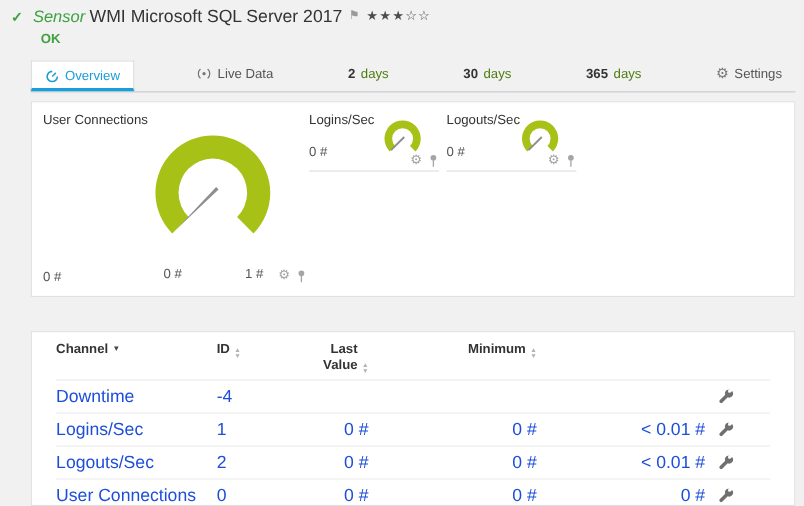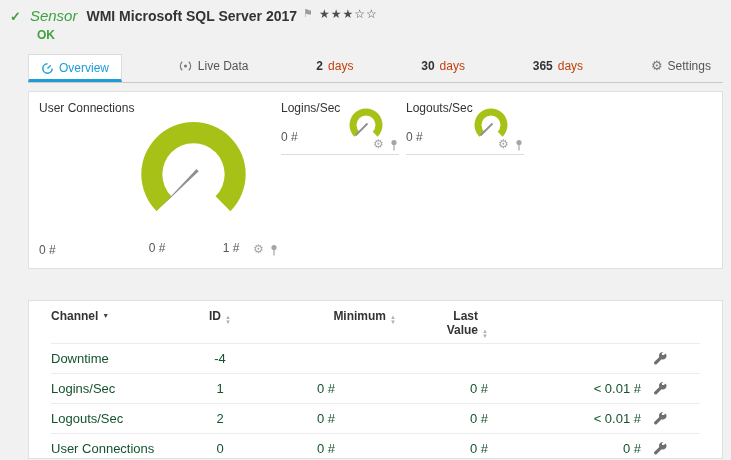--- a/index.html
+++ b/index.html
@@ -5,35 +5,35 @@
   *{box-sizing:border-box;margin:0;padding:0}
   html,body{width:731px;height:460px;overflow:hidden}
   body{background:#f1f1f1;font-family:"Liberation Sans",sans-serif;color:#444}
   .page{position:relative;width:731px;height:460px}
 
   
   .hdr{padding:7px 10px 0 10px}
   .hdr-row1{display:flex;align-items:baseline}
   .check{color:var(--green,#3fa142);font-weight:bold;font-size:13px}
   .kind{color:var(--green,#3fa142);font-style:italic;font-size:15px;margin-left:9px}
-  .title{font-size:14px;font-weight:700;color:#333;margin-left:9px}
+  .title{font-size:16px;font-weight:400;color:#333;margin-left:4px}
   .flag{color:#9a9a9a;font-size:11px;margin-left:6px;align-self:flex-start;cursor:pointer}
   .stars{color:#4d4d4d;font-size:12px;margin-left:6px;letter-spacing:1px;align-self:flex-start;cursor:pointer}
   .hdr-row2{margin-left:27px;margin-top:1px}
   .status{color:var(--green,#3fa142);font-size:12px;font-weight:bold}
 
   
   .tabs{display:flex;align-items:flex-end;justify-content:space-between;margin:10px 8px 0 28px;border-bottom:1px solid #c9c9c9}
   .tab{display:flex;align-items:center;gap:5px;padding:6px 12px 9px;font-size:12px;color:#555;cursor:pointer;white-space:nowrap}
   .tab svg{display:block}
   .tab .ticon{color:#777}
   .tab.active{background:#fff;color:var(--accent,#1b9dd9);border:1px solid #ddd;border-bottom:3px solid var(--accent,#1b9dd9);padding-bottom:4px}
   .tab.active .ticon{color:var(--accent,#1b9dd9)}
   .tab .num{color:#333;font-weight:bold}
-  .tab .unit{color:#c2410c}
+  .tab .unit{color:#4d7c0f}
   .gearglyph{font-size:13px;line-height:12px}
 
   
   .card{background:#fff;border:1px solid #e0e0e0;margin-left:28px;width:695px;position:relative}
   .gauges{height:178px;margin-top:8px}
   .table-card{height:159px;margin-top:31px;padding:0 22px;overflow:hidden}
 
   
   .g-title{position:absolute;font-size:12px;color:#333}
   .t-main{left:10px;top:9px}
@@ -57,24 +57,24 @@
   .pin-main{left:241px;top:152px}
   .gear-logins{left:344px;top:46px}
   .pin-logins{left:361px;top:47px}
   .gear-logouts{left:469px;top:46px}
   .pin-logouts{left:486px;top:47px}
 
   
   .trow{display:flex;align-items:center;border-bottom:1px solid #ececec;cursor:pointer}
   .thead{padding:8px 0 4px;align-items:flex-start;cursor:default}
   .trow:not(.thead){height:30px}
-  .c{font-size:13px;color:#14532d}
+  .c{font-size:16px;color:#1d4ed8}
   .th{font-weight:bold;color:#333;font-size:12px}
   .c.channel{width:146px;padding-right:8px;text-align:left}
-  .c.id{width:46px;text-align:center}
+  .c.id{width:46px;text-align:left}
   .c.last{width:92px;text-align:right}
   .c.min{width:153px;text-align:right}
   .c.max{width:153px;text-align:right}
   .c.icon{flex:1;display:flex;justify-content:flex-end;padding-right:33px}
   .hlabel-wrap{display:inline-block;max-width:48px;text-align:right}
   .tri{font-size:7px;color:#444;margin-left:4px;vertical-align:2px}
   .ud{display:inline-flex;flex-direction:column;margin-left:4px;vertical-align:1px}
   .ud i{font-style:normal;font-size:6px;line-height:5px;color:#b0b0b0}
   .th-cell{cursor:pointer}
 </style>
@@ -188,32 +188,32 @@
     <div class="trow thead">
       <div class="c channel th th-cell">
         <span>Channel</span><span class="tri">▼</span>
       </div>
       <div class="c id th th-cell">
         <span>ID</span><span class="ud">
             <i>▲</i>
             <i>▼</i>
           </span>
       </div>
+      <div class="c last th th-cell">
+        <span class="hlabel-wrap">Last Value</span><span class="ud">
+            <i>▲</i>
+            <i>▼</i>
+          </span>
+      </div>
       <div class="c min th th-cell">
         <span>Minimum</span><span class="ud">
             <i>▲</i>
             <i>▼</i>
           </span>
       </div>
-      <div class="c last th th-cell">
-        <span class="hlabel-wrap">Last Value</span><span class="ud">
-            <i>▲</i>
-            <i>▼</i>
-          </span>
-      </div>
       <div class="c icon th"></div>
     </div>
 
     <div class="trow">
       <div class="c channel">Downtime</div>
       <div class="c id">-4</div>
       <div class="c last"></div>
       <div class="c min"></div>
       <div class="c max"></div>
       <div class="c icon">

